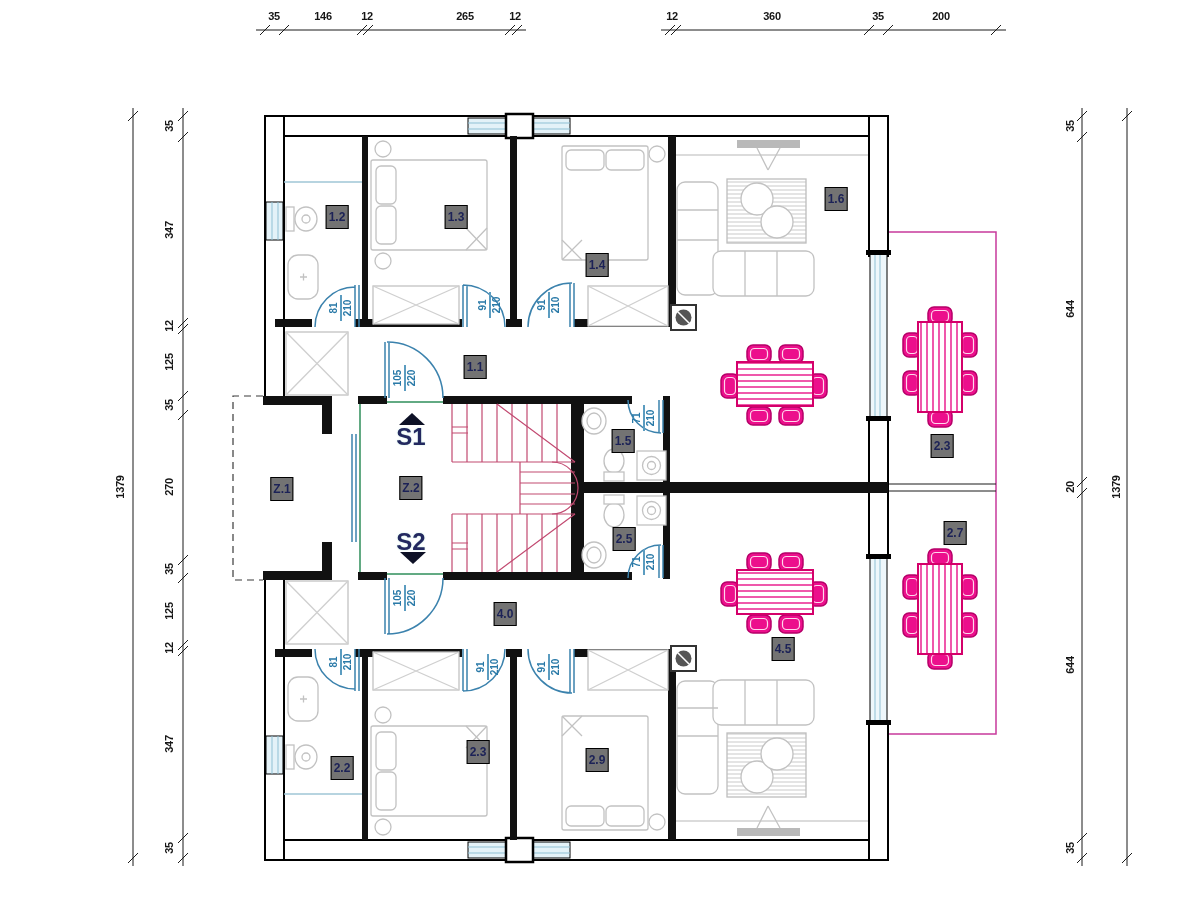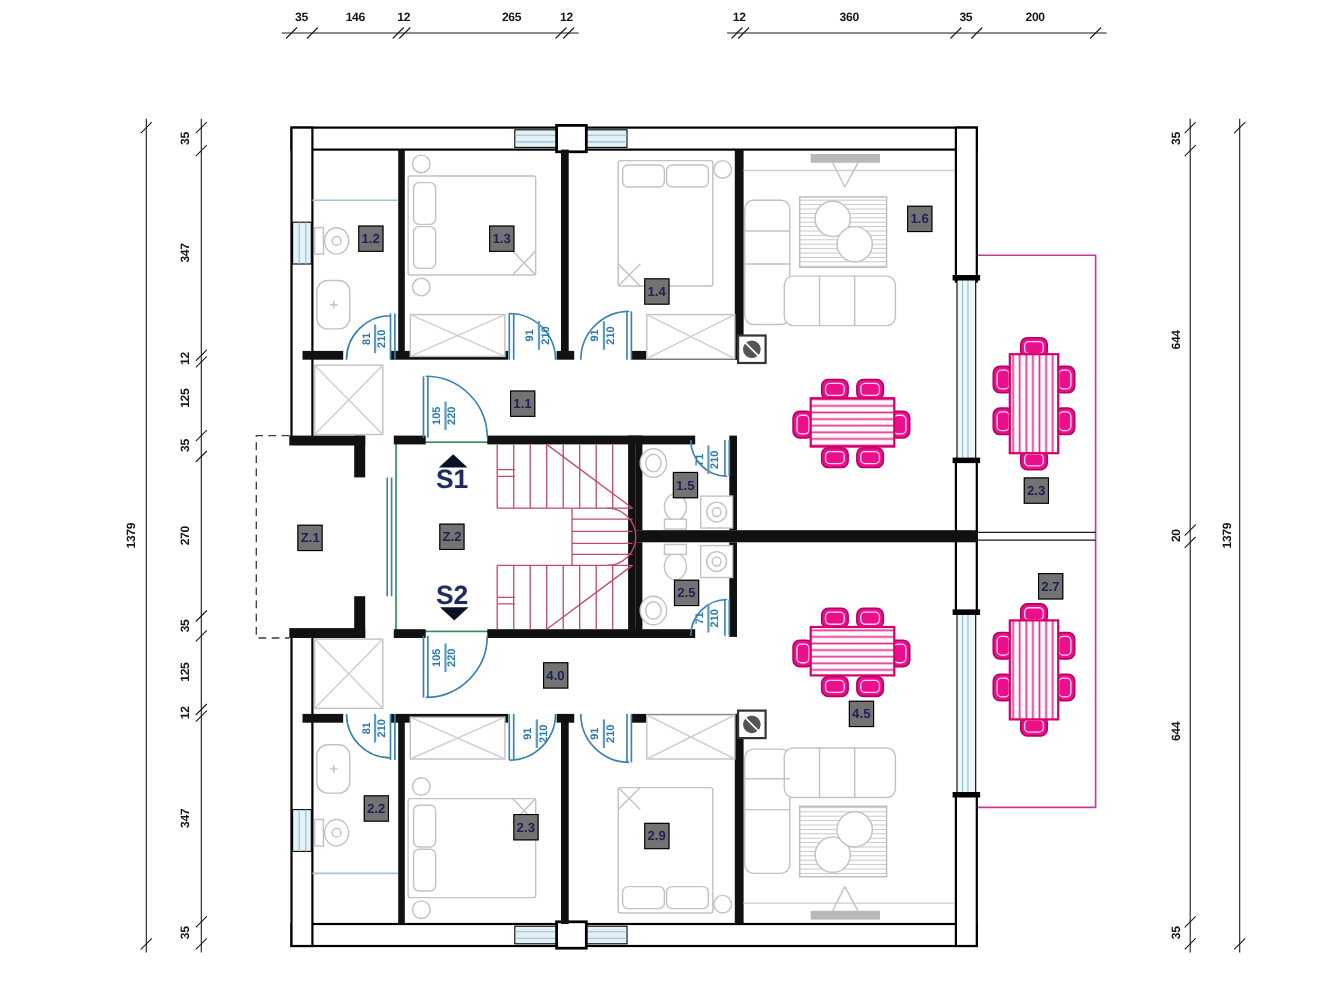--- a/index.html
+++ b/index.html
@@ -332,21 +332,21 @@
 <div class="rlabel" style="left:836px;top:199px">1.6</div>
 <div class="rlabel" style="left:475px;top:367px">1.1</div>
 <div class="rlabel" style="left:623px;top:441px">1.5</div>
 <div class="rlabel" style="left:942px;top:446px">2.3</div>
 <div class="rlabel" style="left:282px;top:489px">Z.1</div>
 <div class="rlabel" style="left:411px;top:488px">Z.2</div>
 <div class="rlabel" style="left:624px;top:539px">2.5</div>
 <div class="rlabel" style="left:955px;top:533px">2.7</div>
 <div class="rlabel" style="left:505px;top:614px">4.0</div>
 <div class="rlabel" style="left:783px;top:649px">4.5</div>
-<div class="rlabel" style="left:342px;top:735px">2.2</div>
+<div class="rlabel" style="left:342px;top:768px">2.2</div>
 <div class="rlabel" style="left:478px;top:752px">2.3</div>
 <div class="rlabel" style="left:597px;top:760px">2.9</div>
 
 <div class="tri tri-up" style="left:412px;top:419px"></div>
 <div class="stxt" style="left:411px;top:437px">S1</div>
 <div class="stxt" style="left:411px;top:542px">S2</div>
 <div class="tri tri-down" style="left:413px;top:558px"></div>
 
 <div class="dtag" style="left:341px;top:308px">
   <span>81</span>

